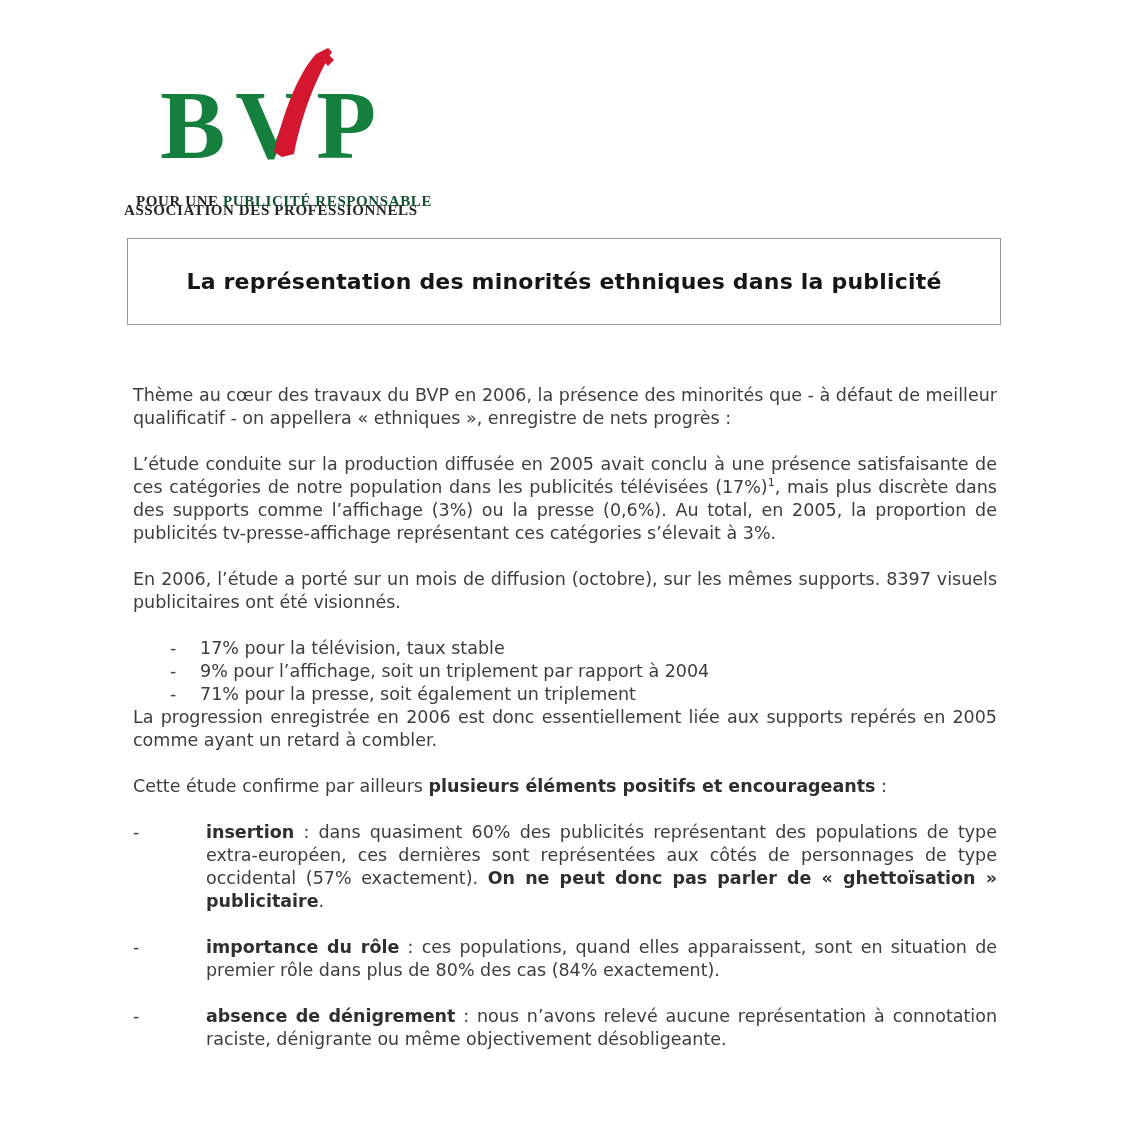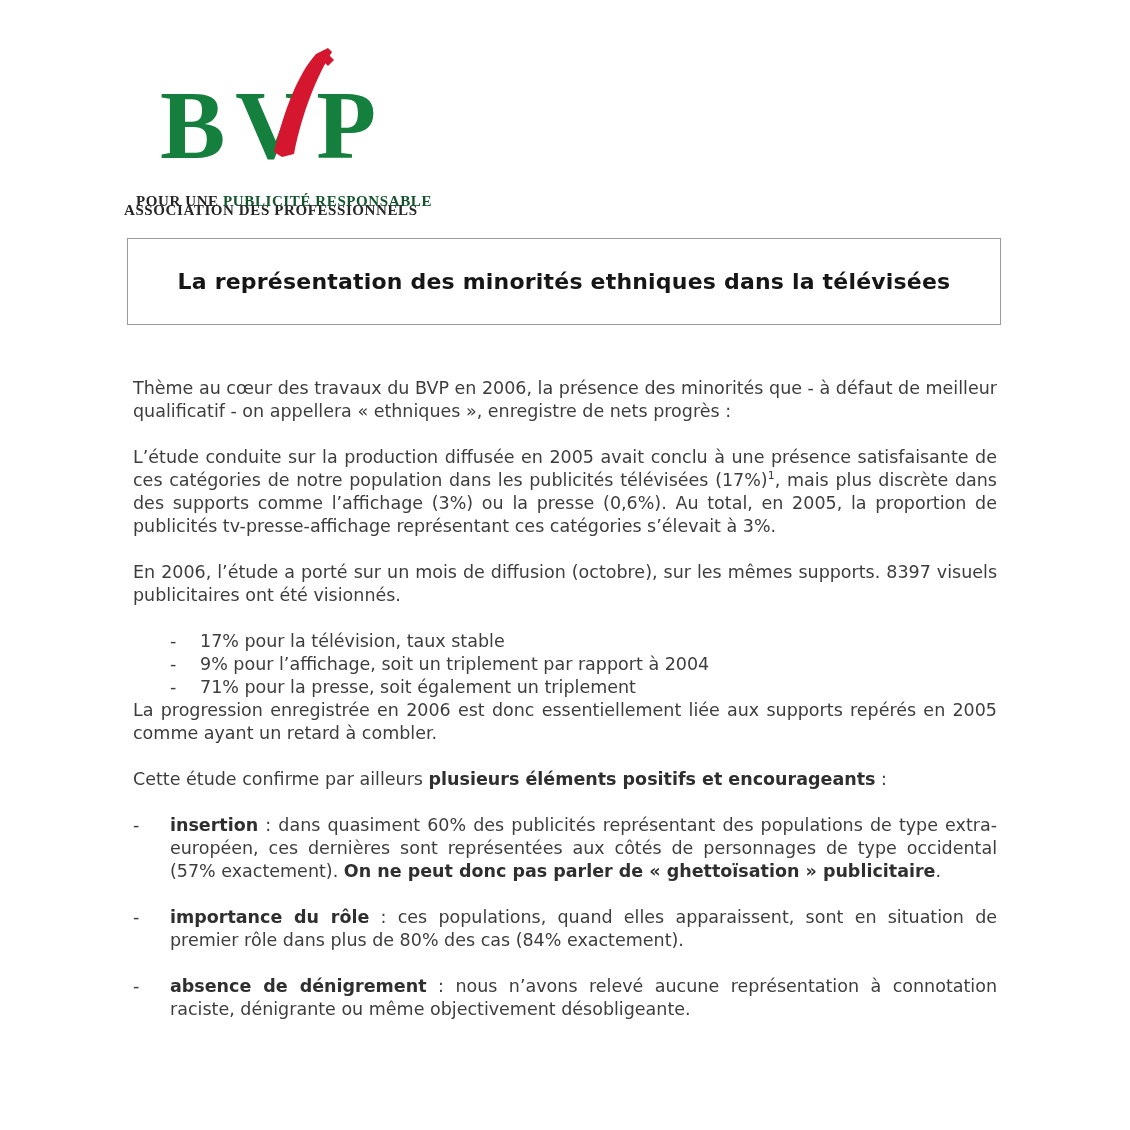--- a/index.html
+++ b/index.html
@@ -49,48 +49,48 @@
     font-size: 22px; font-weight: 700; color: #161616;
     letter-spacing: 0.2px; text-align: center;
   }
 
   
   .doc {
     position: absolute; left: 133px; top: 377px;
     width: 864px;
     font-size: 17.5px; line-height: 23px;
   }
-  .para { text-align: justify; margin-bottom: 23px; }
+  .para { text-align: justify; margin-bottom: 23px; margin-top: 7px; }
   .para:last-child { margin-bottom: 0; }
   b, .bold { font-weight: 700; color: #2f2f2f; }
   sup.fnref { font-size: 11px; vertical-align: super; line-height: 0; }
 
   .sub-list { margin: 0; }
   .sub-item { display: flex; margin-left: 37px; }
   .sub-item .marker { width: 30px; flex: 0 0 30px; }
 
   .bullet { display: flex; margin-bottom: 23px; }
   .bullet .marker { width: 37px; flex: 0 0 37px; }
-  .bullet .bullet-body { flex: 1; text-align: justify; }
+  .bullet .bullet-body { flex: 1; text-align: justify; margin-left: 36px; }
 </style>
 </head>
 <body>
 
 <header class="logo">
   <div class="logo-acronym">BVP</div>
   <svg class="logo-check" viewBox="0 0 92 112" aria-hidden="true">
     <path d="M6 104 C 16 62, 30 26, 48 6 L 60 0 L 64 4 C 50 26, 34 64, 26 106 L 14 109 Z" fill="#d5162f"></path>
     <path d="M56 2 L 66 12 L 60 18 L 50 8 Z" fill="#d5162f"></path>
   </svg>
   <div class="logo-tagline1">ASSOCIATION DES PROFESSIONNELS</div>
   <div class="logo-tagline2"><span>POUR UNE </span><span class="red">PUBLICITÉ RESPONSABLE</span></div>
 </header>
 
 <section class="title-box">
-  <h1>La représentation des minorités ethniques dans la télévisées</h1>
+  <h1>La représentation des minorités ethniques dans la publicité</h1>
 </section>
 
 <main class="doc">
 
   <p class="para">Thème au cœur des travaux du BVP en 2006, la présence des minorités que - à défaut de meilleur qualificatif - on appellera « ethniques », enregistre de nets progrès :</p>
 
   <p class="para"><span>L’étude conduite sur la production diffusée en 2005 avait conclu à une présence satisfaisante de ces catégories de notre population dans les publicités télévisées (17%)</span><sup class="fnref">1</sup><span>, mais plus discrète dans des supports comme l’affichage (3%) ou la presse (0,6%). Au total, en 2005, la proportion de publicités tv-presse-affichage représentant ces catégories s’élevait à 3%.</span></p>
 
   <p class="para">En 2006, l’étude a porté sur un mois de diffusion (octobre), sur les mêmes supports. 8397 visuels publicitaires ont été visionnés.</p>
 

